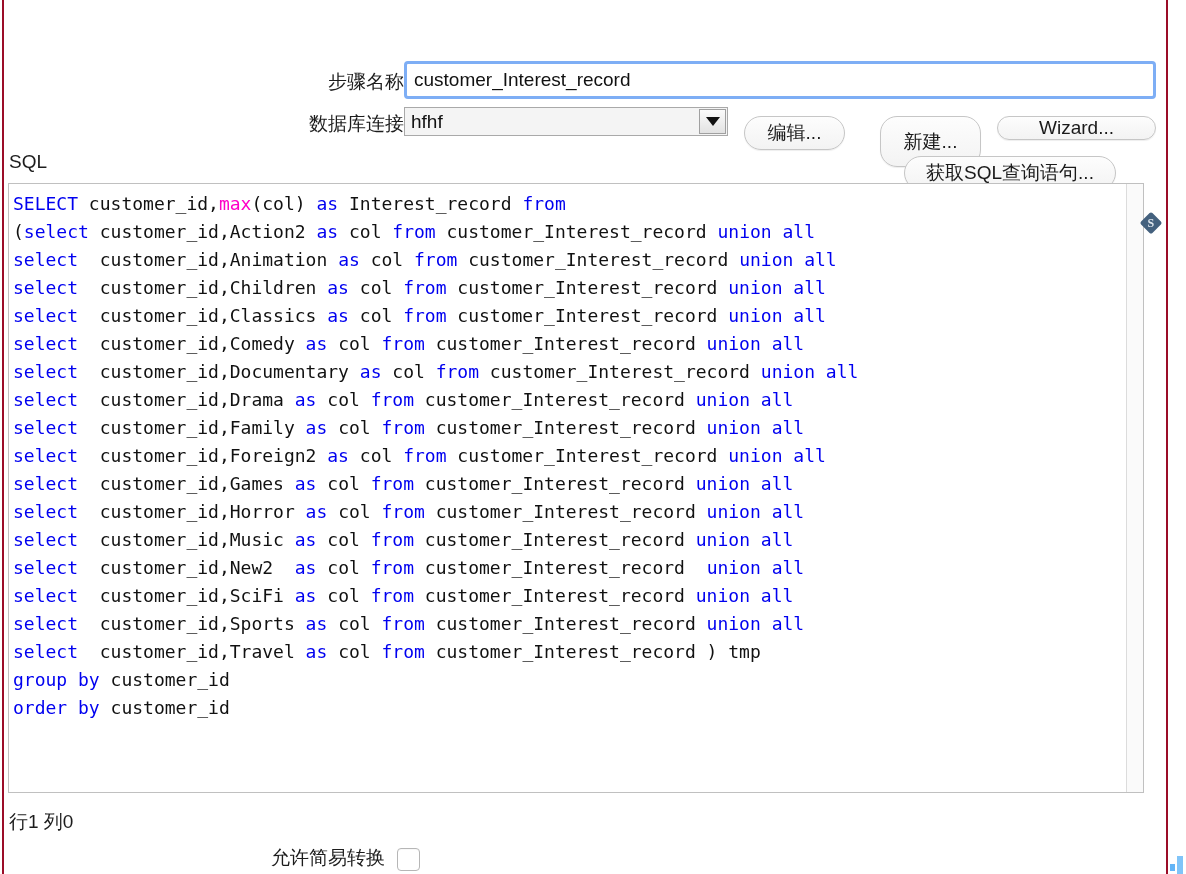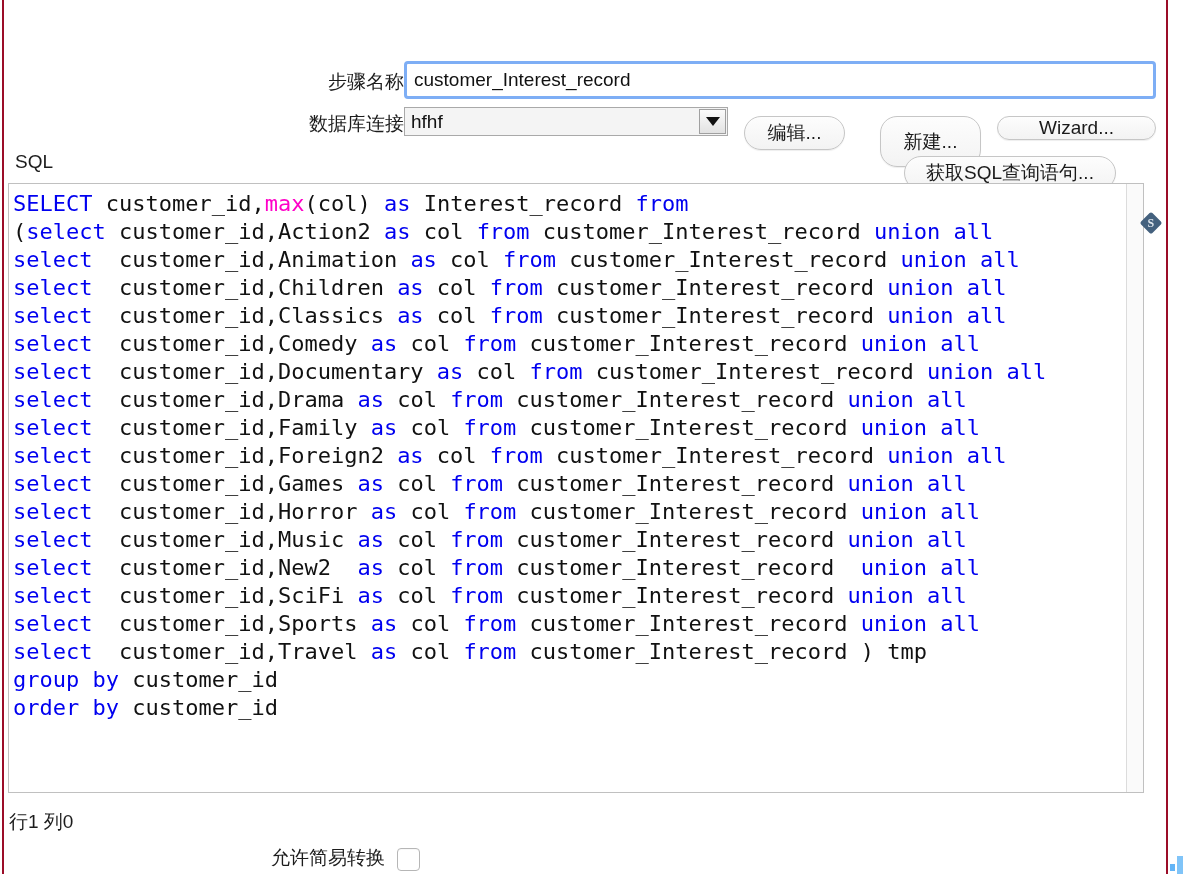--- a/index.html
+++ b/index.html
@@ -151,21 +151,20 @@
   #btn-new    { left: 876px; top: 93px; width: 101px; height: 51px; }
   #btn-wizard { left: 993px; top: 93px; width: 159px; height: 24px; }
   #btn-getsql { left: 900px; top: 133px; width: 212px; height: 34px; }
 
   
   #sql-label {
     position: absolute;
     left: 5px; top: 128px;
     font-size: 19px;
     color: #1c1c1c;
-    margin-left: 6px;
   }
 
   
   #sql-editor {
     position: absolute;
     left: 4px; top: 160px;
     width: 1136px; height: 610px;
     background: #ffffff;
     border: 1px solid #c0c0c0;
     overflow: hidden;
@@ -176,21 +175,21 @@
     width: 17px; height: 100%;
     background: #fafafa;
     border-left: 1px solid #dcdcdc;
   }
   #sql-code {
     position: absolute;
     left: 0; top: 6px;
     width: 1118px;
     padding: 0 4px;
     font-family: "DejaVu Sans Mono", "Liberation Mono", monospace;
-    font-size: 22px;
+    font-size: 18px;
     line-height: 28px;
     color: #111111;
     white-space: pre;
     overflow: hidden;
   }
   .kw  { color: #0000f0; }
   .fn  { color: #ff00c8; }
 
   
   #sql-marker {

